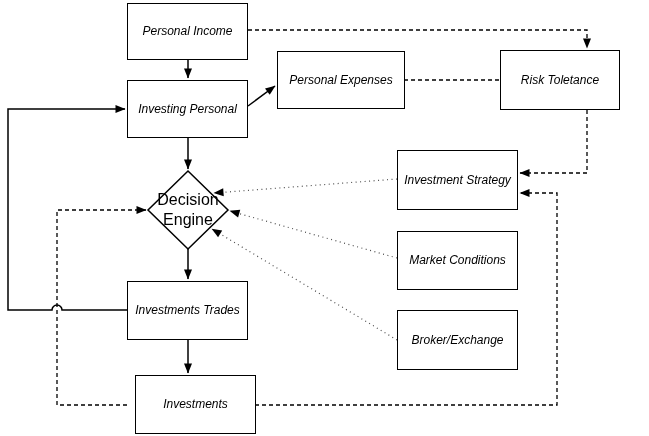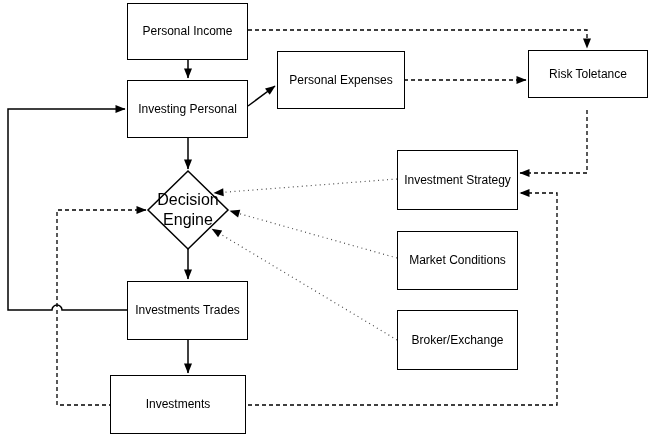--- a/index.html
+++ b/index.html
@@ -15,21 +15,21 @@
   .edge-dashed{fill:none;stroke:#000000;stroke-width:1.3;stroke-dasharray:4 3;}
   .edge-dotted{fill:none;stroke:#4d4d4d;stroke-width:1.2;stroke-dasharray:1 3.5;}
   .diamond-shape{fill:#ffffff;stroke:#000000;stroke-width:1.5;}
   .node{
     position:absolute;
     box-sizing:border-box;
     background:#ffffff;
     border:1.5px solid #000000;
     display:flex;align-items:center;justify-content:center;
     text-align:center;
-    font-size:12px;line-height:1.25;color:#000000;
+    font-size:12px;line-height:1.25;color:#000000;font-style:italic;
   }
   .diamond-label{
     position:absolute;
     display:flex;align-items:center;justify-content:center;
     text-align:center;
     font-size:16px;line-height:1.25;color:#000000;
     background:transparent;border:none;
   }
 </style>
 </head>
@@ -69,41 +69,41 @@
   </div>
 
   <div class="node" style="left:127px;top:80px;width:121px;height:58px">
     <span>Investing Personal</span>
   </div>
 
   <div class="node" style="left:277px;top:51px;width:128px;height:58px">
     <span>Personal Expenses</span>
   </div>
 
-  <div class="node" style="left:528px;top:50px;width:120px;height:48px">
+  <div class="node" style="left:500px;top:50px;width:120px;height:60px">
     <span>Risk Toletance</span>
   </div>
 
   <div class="node" style="left:397px;top:231px;width:121px;height:59px">
     <span>Market Conditions</span>
   </div>
 
   <div class="node" style="left:397px;top:150px;width:121px;height:60px">
     <span>Investment Strategy</span>
   </div>
 
   <div class="node" style="left:397px;top:310px;width:121px;height:60px">
     <span>Broker/Exchange</span>
   </div>
 
   <div class="node" style="left:127px;top:281px;width:121px;height:59px">
     <span>Investments Trades</span>
   </div>
 
-  <div class="node" style="left:110px;top:375px;width:136px;height:59px">
+  <div class="node" style="left:135px;top:375px;width:121px;height:59px">
     <span>Investments</span>
   </div>
 
   <div class="diamond-label" style="left:153px;top:171px;width:70px;height:78px">
     <span>Decision Engine</span>
   </div>
 
 </div>
 
 </body></html>

